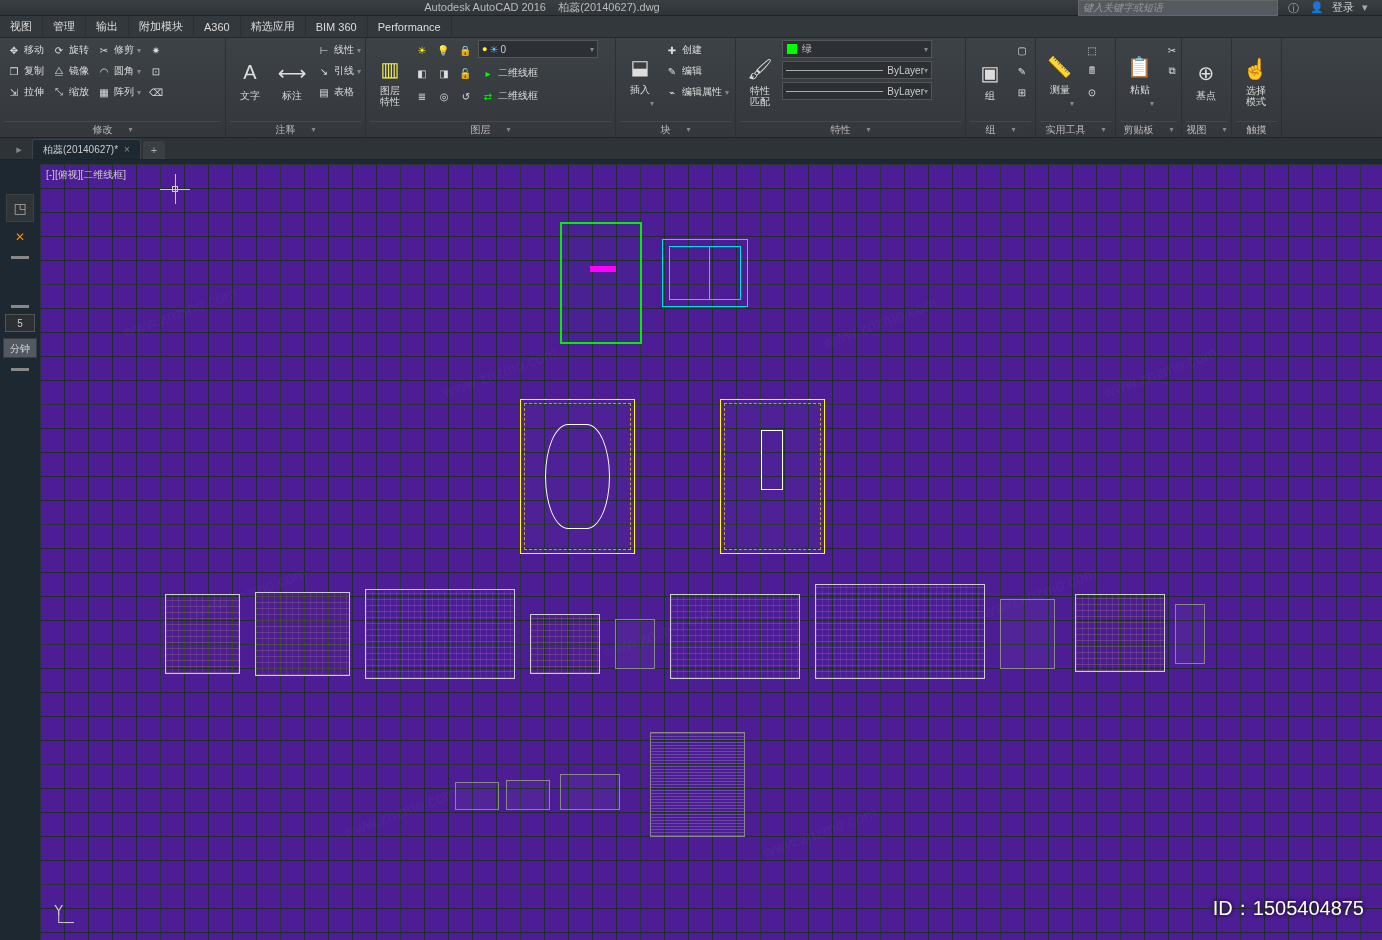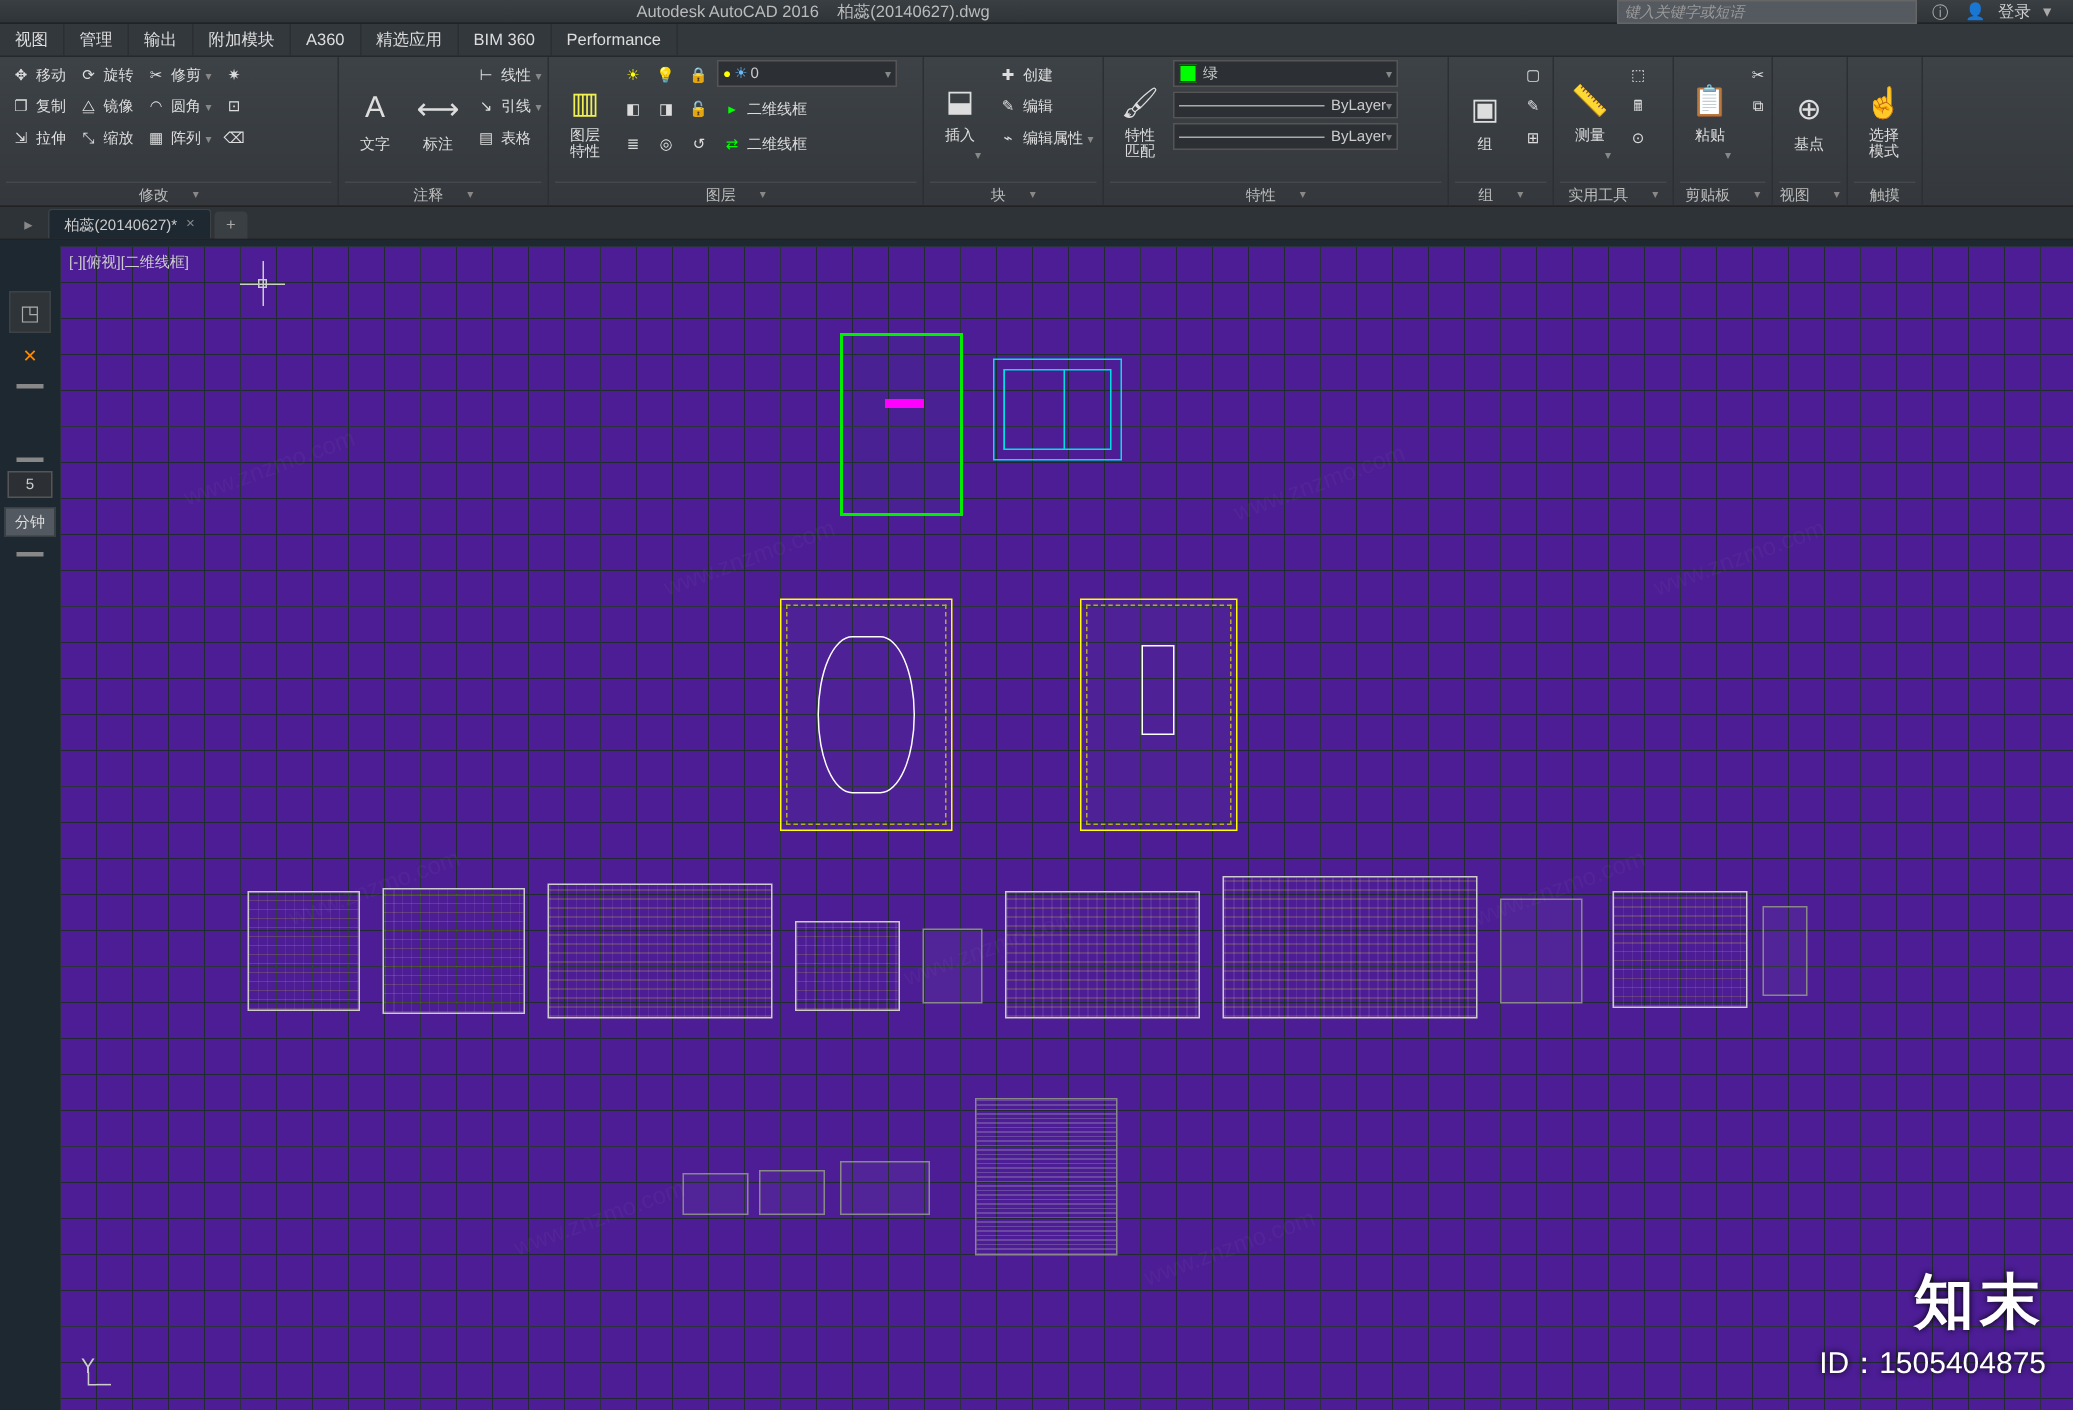--- a/index.html
+++ b/index.html
@@ -505,17 +505,16 @@
     <div class="diagwm" style="left:400px;top:200px">www.znzmo.com</div>
     <div class="diagwm" style="left:780px;top:150px">www.znzmo.com</div>
     <div class="diagwm" style="left:1060px;top:200px">www.znzmo.com</div>
     <div class="diagwm" style="left:150px;top:420px">www.znzmo.com</div>
     <div class="diagwm" style="left:560px;top:460px">www.znzmo.com</div>
     <div class="diagwm" style="left:940px;top:420px">www.znzmo.com</div>
     <div class="diagwm" style="left:300px;top:640px">www.znzmo.com</div>
     <div class="diagwm" style="left:720px;top:660px">www.znzmo.com</div>
 
     <div class="watermark">
-      <div class="brand">知末</div>
       <div class="id">ID：1505404875</div>
     </div>
   </div>
 </div>
 
 </body></html>

